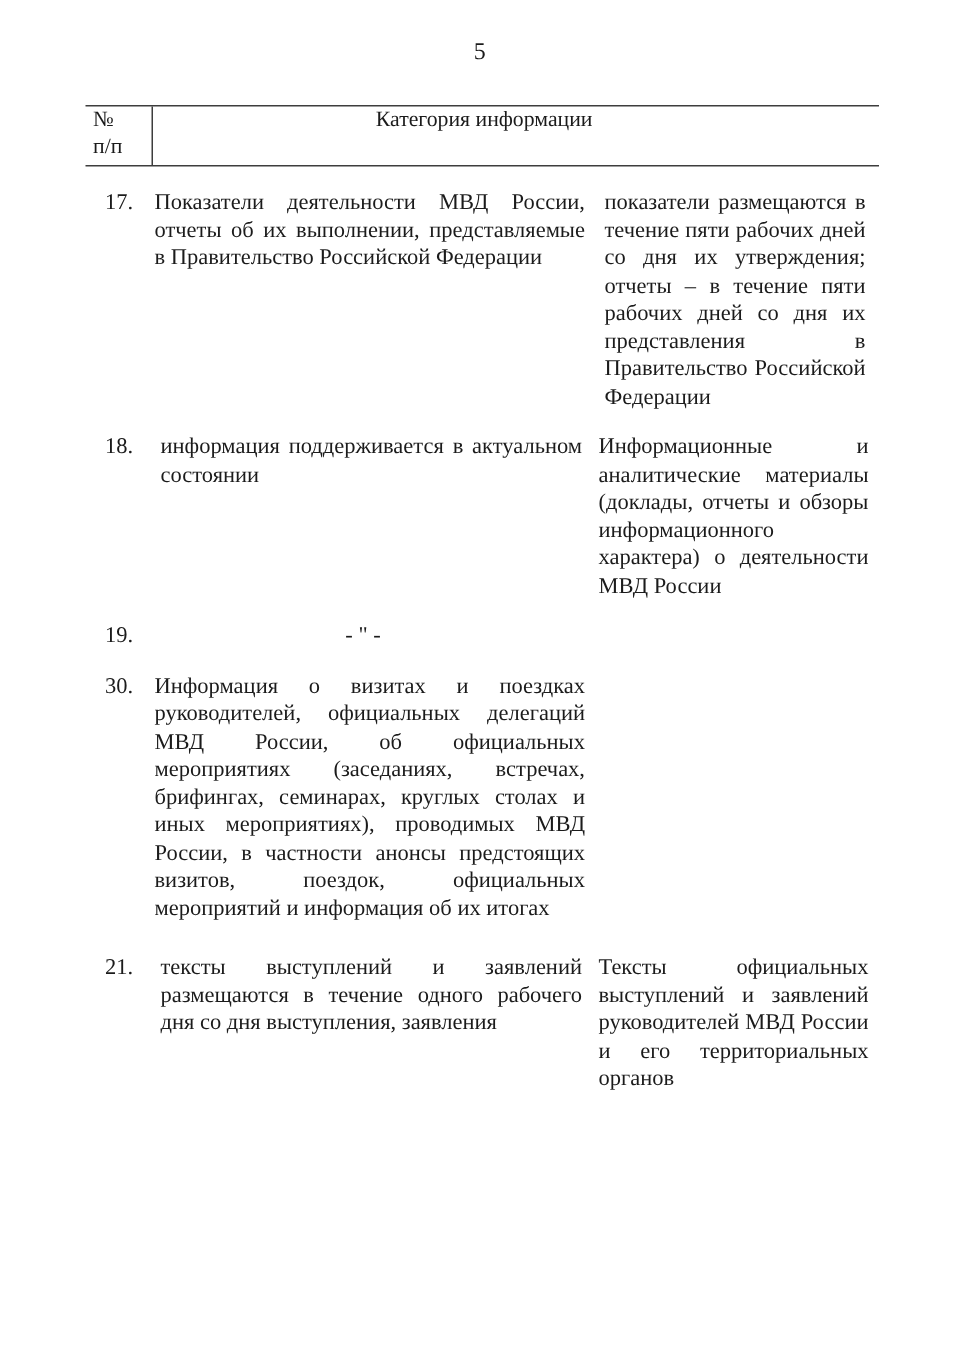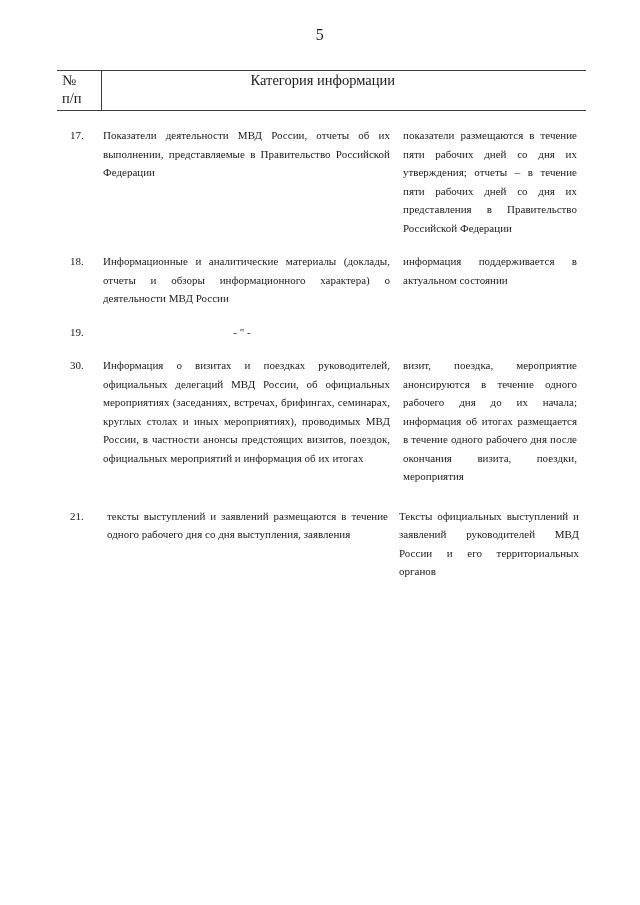--- a/index.html
+++ b/index.html
@@ -53,21 +53,21 @@
   }
   .tbody .row {
     display: grid;
     grid-template-columns: 44px 296px 189px;
     margin-top: 15px;
   }
   .tbody .row.row-21 {
     margin-top: 21px;
   }
   .cell {
-    font-size: 11px;
+    font-size: 15px;
     line-height: 18.5px;
   }
   .cell.num {
     padding-left: 13px;
   }
   .cell.category {
     text-align: justify;
     padding-left: 2px;
     padding-right: 7px;
   }
@@ -99,33 +99,32 @@
     <div class="tbody">
 
       <div class="row row-17">
         <div class="cell num">17.</div>
         <div class="cell category">Показатели деятельности МВД России, отчеты об их выполнении, представляемые в Правительство Российской Федерации</div>
         <div class="cell periodicity">показатели размещаются в течение пяти рабочих дней со дня их утверждения; отчеты – в течение пяти рабочих дней со дня их представления в Правительство Российской Федерации</div>
       </div>
 
       <div class="row row-18">
         <div class="cell num">18.</div>
+        <div class="cell periodicity">информация поддерживается в актуальном состоянии</div>
         <div class="cell category">Информационные и аналитические материалы (доклады, отчеты и обзоры информационного характера) о деятельности МВД России</div>
-        <div class="cell periodicity">информация поддерживается в актуальном состоянии</div>
       </div>
 
       <div class="row row-19">
         <div class="cell num">19.</div>
         <div class="cell periodicity ditto">- " -</div>
       </div>
 
       <div class="row row-20">
         <div class="cell num">30.</div>
         <div class="cell category">Информация о визитах и поездках руководителей, официальных делегаций МВД России, об официальных мероприятиях (заседаниях, встречах, брифингах, семинарах, круглых столах и иных мероприятиях), проводимых МВД России, в частности анонсы предстоящих визитов, поездок, официальных мероприятий и информация об их итогах</div>
-        <div class="cell periodicity">визит, поездка, мероприятие анонсируются в течение одного рабочего дня до их начала; информация об итогах размещается в течение одного рабочего дня после окончания визита, поездки, мероприятия</div>
       </div>
 
       <div class="row row-21">
         <div class="cell num">21.</div>
         <div class="cell periodicity">тексты выступлений и заявлений размещаются в течение одного рабочего дня со дня выступления, заявления</div>
         <div class="cell category">Тексты официальных выступлений и заявлений руководителей МВД России и его территориальных органов</div>
       </div>
 
     </div>
   </div>

